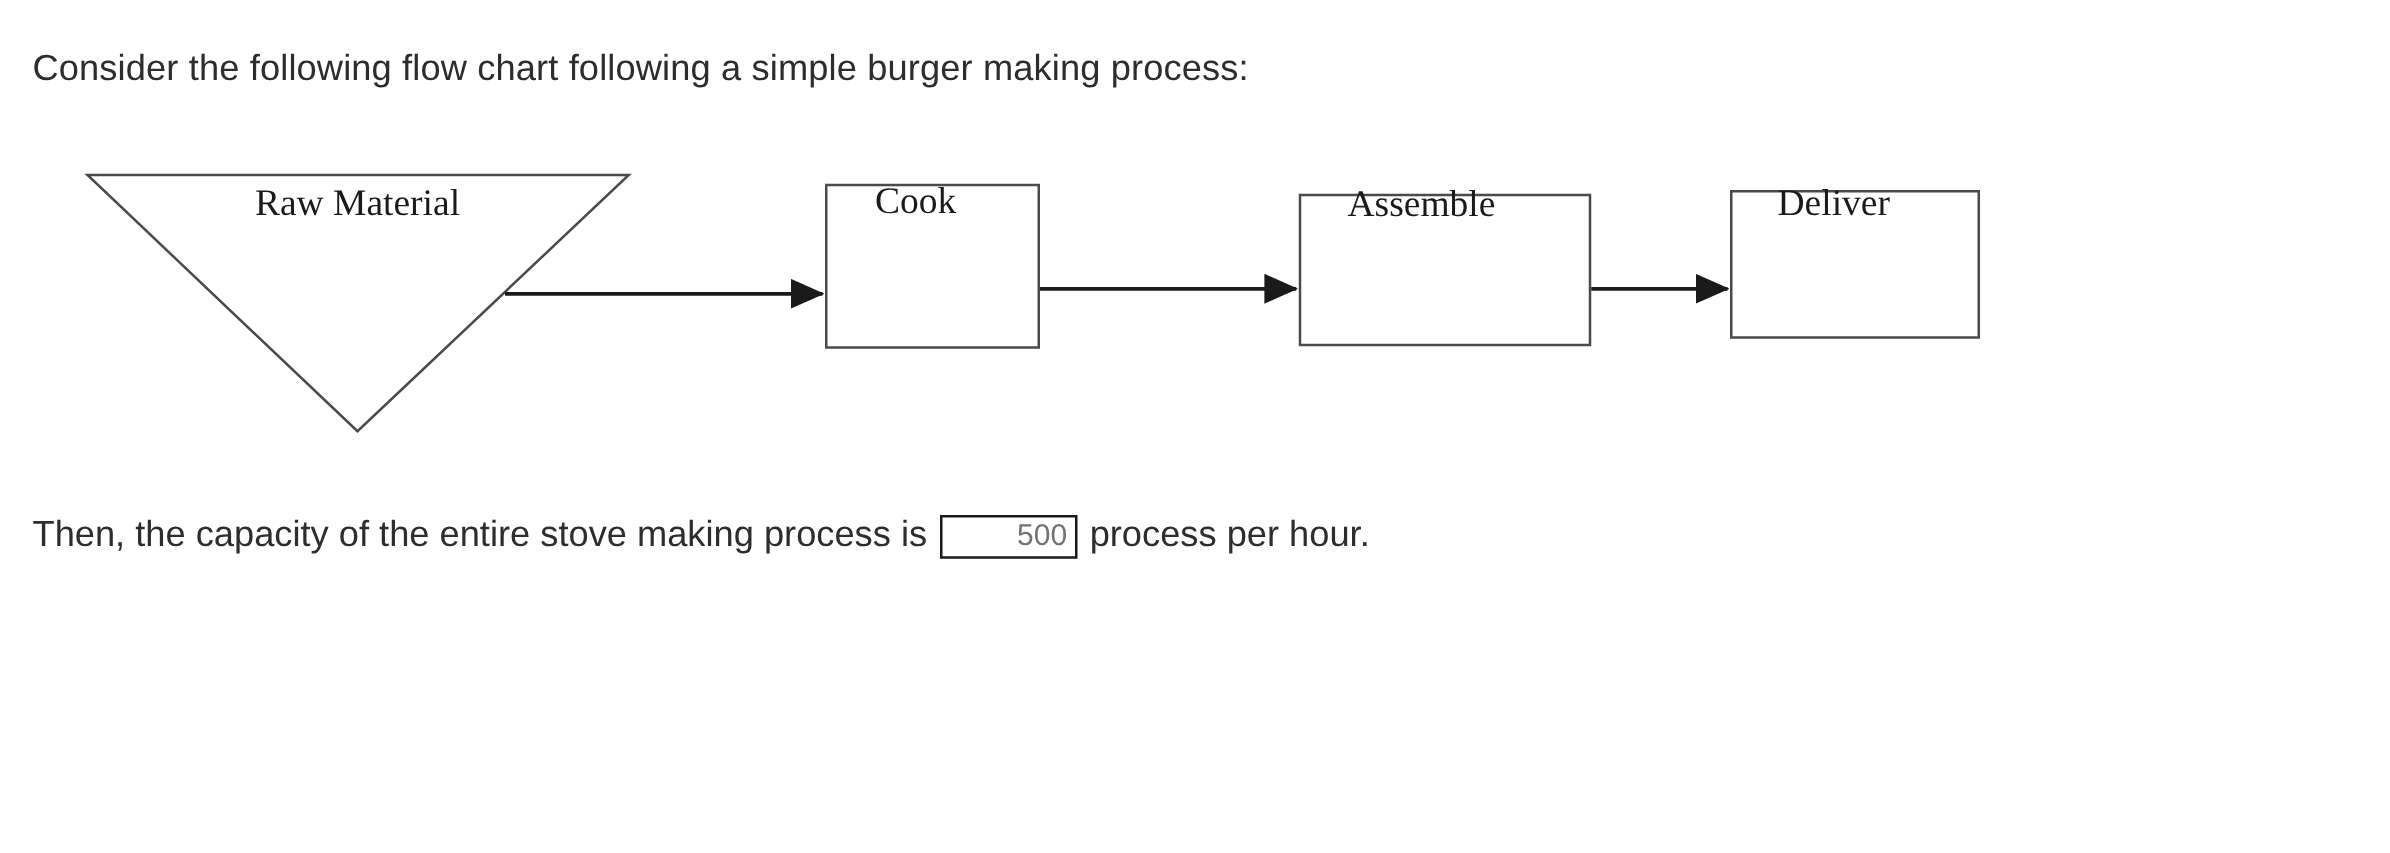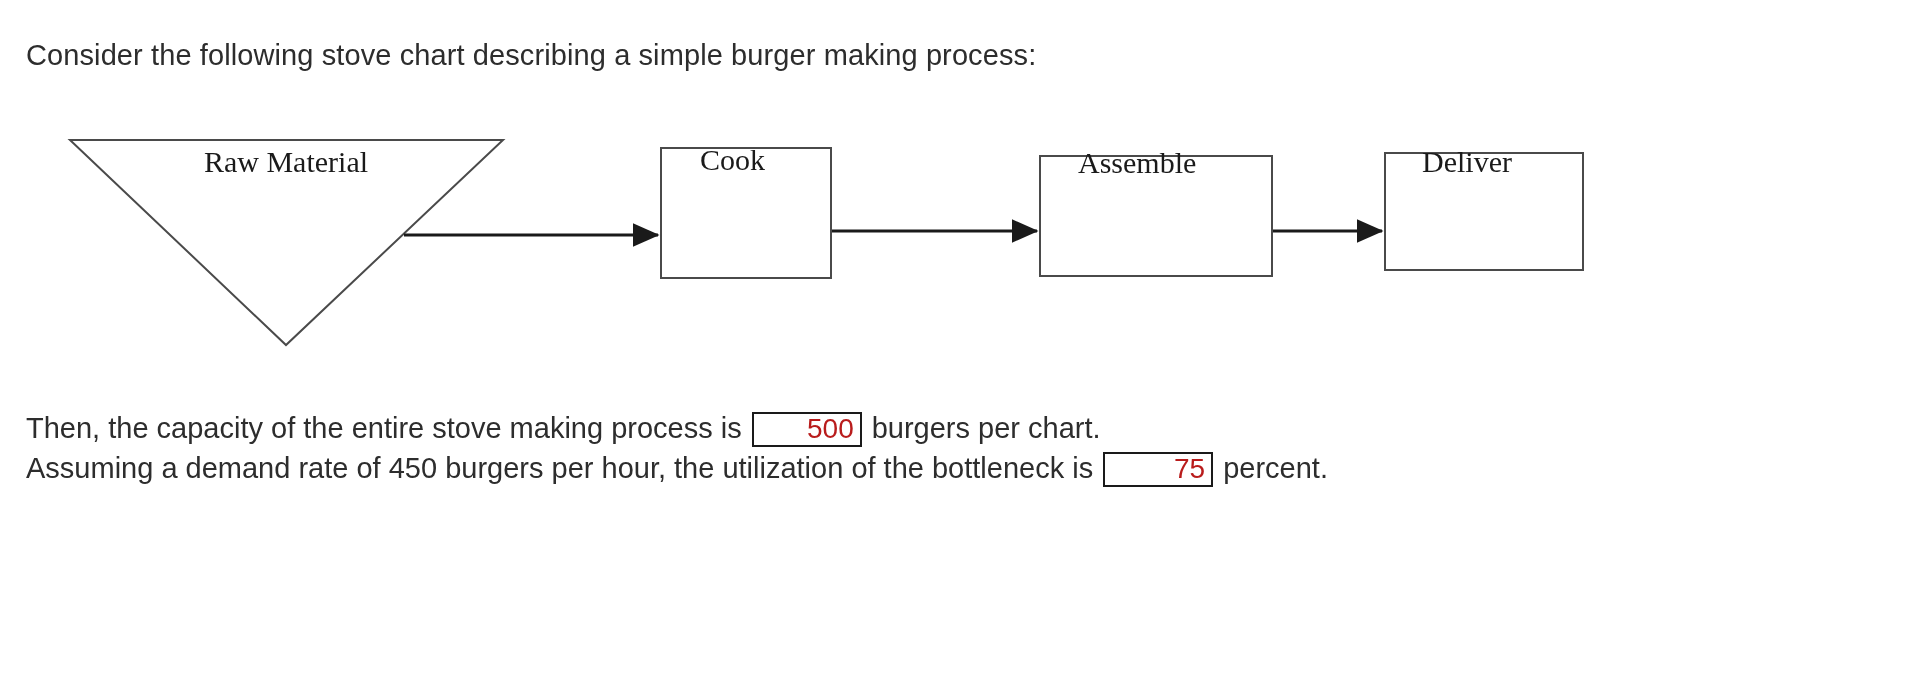--- a/index.html
+++ b/index.html
@@ -78,33 +78,33 @@
     display: inline-flex;
     align-items: center;
     justify-content: flex-end;
     box-sizing: border-box;
     width: 110px;
     height: 35px;
     border: 2px solid #1a1a1a;
     background: #ffffff;
     padding: 0 6px;
     font-family: "Liberation Sans", sans-serif;
-    font-size: 28px;
-    color: #b91c1c;
+    font-size: 24px;
+    color: #737373;
     vertical-align: middle;
     position: relative;
     top: 1px;
   }
 </style>
 </head>
 <body>
 
 <div class="page">
 
-  <div class="intro">Consider the following stove chart describing a simple burger making process:</div>
+  <div class="intro">Consider the following flow chart following a simple burger making process:</div>
 
   <div class="flowchart">
     <svg class="flow-svg" width="1912" height="250" viewBox="0 0 1912 250" xmlns="http://www.w3.org/2000/svg">
 
       <defs>
         <marker id="arrowhead" markerWidth="9" markerHeight="8" refX="8.5" refY="4" orient="auto" markerUnits="strokeWidth">
           <path d="M0,0 L9,4 L0,8 z" fill="#1a1a1a"></path>
         </marker>
       </defs>
 
@@ -135,23 +135,18 @@
       </g>
 
     </svg>
   </div>
 
   <div class="body-block">
 
     <div class="qline">
       <span class="seg pre">Then, the capacity of the entire stove making process is</span>
       <span class="answer-box" placeholder="">500</span>
-      <span class="seg post">burgers per chart.</span>
+      <span class="seg post">process per hour.</span>
     </div>
 
-    <div class="qline">
-      <span class="seg pre">Assuming a demand rate of 450 burgers per hour, the utilization of the bottleneck is</span>
-      <span class="answer-box" placeholder="">75</span>
-      <span class="seg post">percent.</span>
-    </div>
   </div>
 
 </div>
 
 </body></html>

